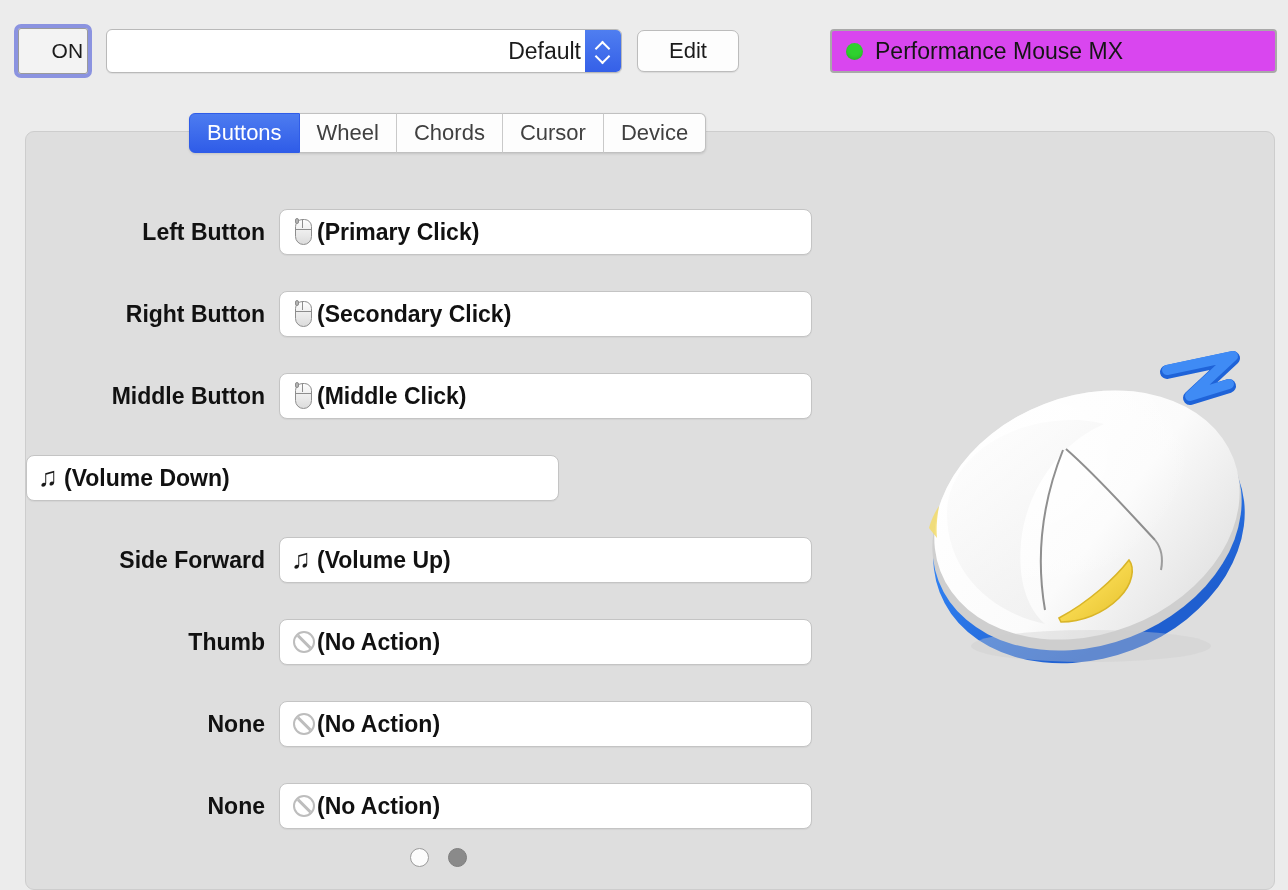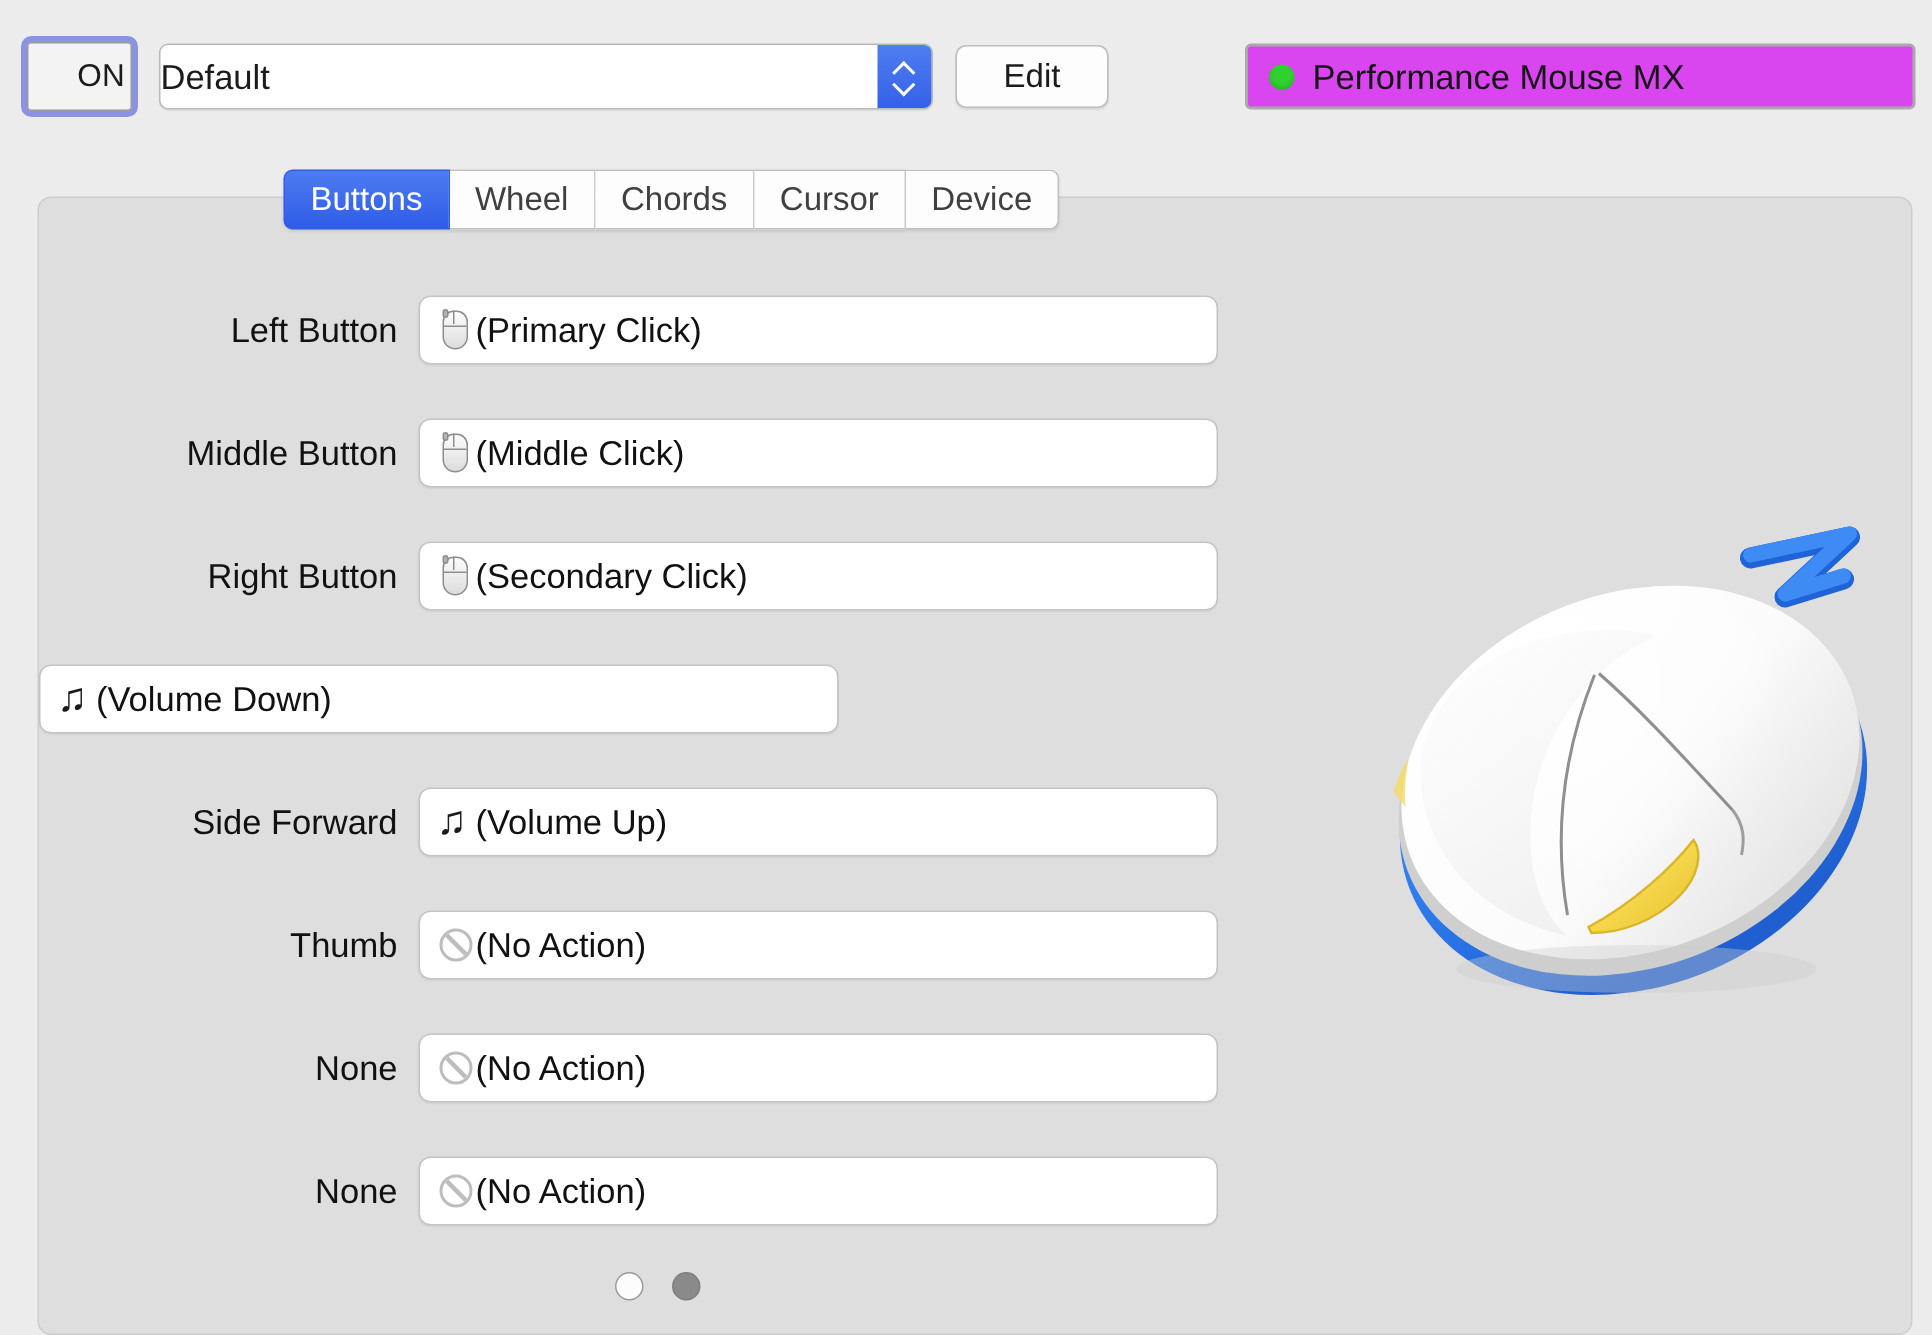--- a/index.html
+++ b/index.html
@@ -49,21 +49,21 @@
     box-sizing: border-box;
     background: #ffffff;
     border: 1px solid #b9b9b9;
     border-radius: 6px;
     display: flex;
     align-items: center;
     box-shadow: 0 1px 1px rgba(0,0,0,0.07);
   }
   .profile-select .value {
     flex: 1;
-    text-align: left;
+    text-align: right;
     font-size: 23px;
     color: #1b1b1b;
     padding-right: 40px;
   }
   .stepper {
     position: absolute;
     right: 0px; top: 0px;
     width: 36px; height: 42px;
     border-radius: 0 5px 5px 0;
     background: linear-gradient(180deg, #4f7ef0 0%, #3560e8 100%);
@@ -180,22 +180,23 @@
     width: 1250px; height: 759px;
     box-sizing: border-box;
     background: #dedede;
     border: 1px solid #cdcdcd;
     border-radius: 9px;
   }
 
   
   .rows {
     position: absolute;
-    left: 0; top: 56px;
+    left: 0; top: 68px;
     width: 824px;
+    font-weight: bold;
   }
   .row {
     position: relative;
     height: 64px;
     margin-bottom: 18px;
     display: flex;
     align-items: center;
   }
   .row-label {
     width: 253px;
@@ -376,38 +377,38 @@
       <div class="row-field">
         <span class="icon-box">
           <span class="mouse-ico"></span>
             <span class="mouse-wheel"></span>
         </span>
         <span class="row-value">(Primary Click)</span>
       </div>
     </div>
 
     <div class="row">
-      <div class="row-label">Middle Button</div>
+      <div class="row-label">Right Button</div>
       <div class="row-field">
         <span class="icon-box">
           <span class="mouse-ico"></span>
             <span class="mouse-wheel"></span>
         </span>
-        <span class="row-value">(Middle Click)</span>
-      </div>
-    </div>
-
-    <div class="row">
-      <div class="row-label">Right Button</div>
+        <span class="row-value">(Secondary Click)</span>
+      </div>
+    </div>
+
+    <div class="row">
+      <div class="row-label">Middle Button</div>
       <div class="row-field">
         <span class="icon-box">
           <span class="mouse-ico"></span>
             <span class="mouse-wheel"></span>
         </span>
-        <span class="row-value">(Secondary Click)</span>
+        <span class="row-value">(Middle Click)</span>
       </div>
     </div>
 
     <div class="row">
       <div class="row-field">
         <span class="icon-box">
           <span class="note-ico">♫</span>
         </span>
         <span class="row-value">(Volume Down)</span>
       </div>

